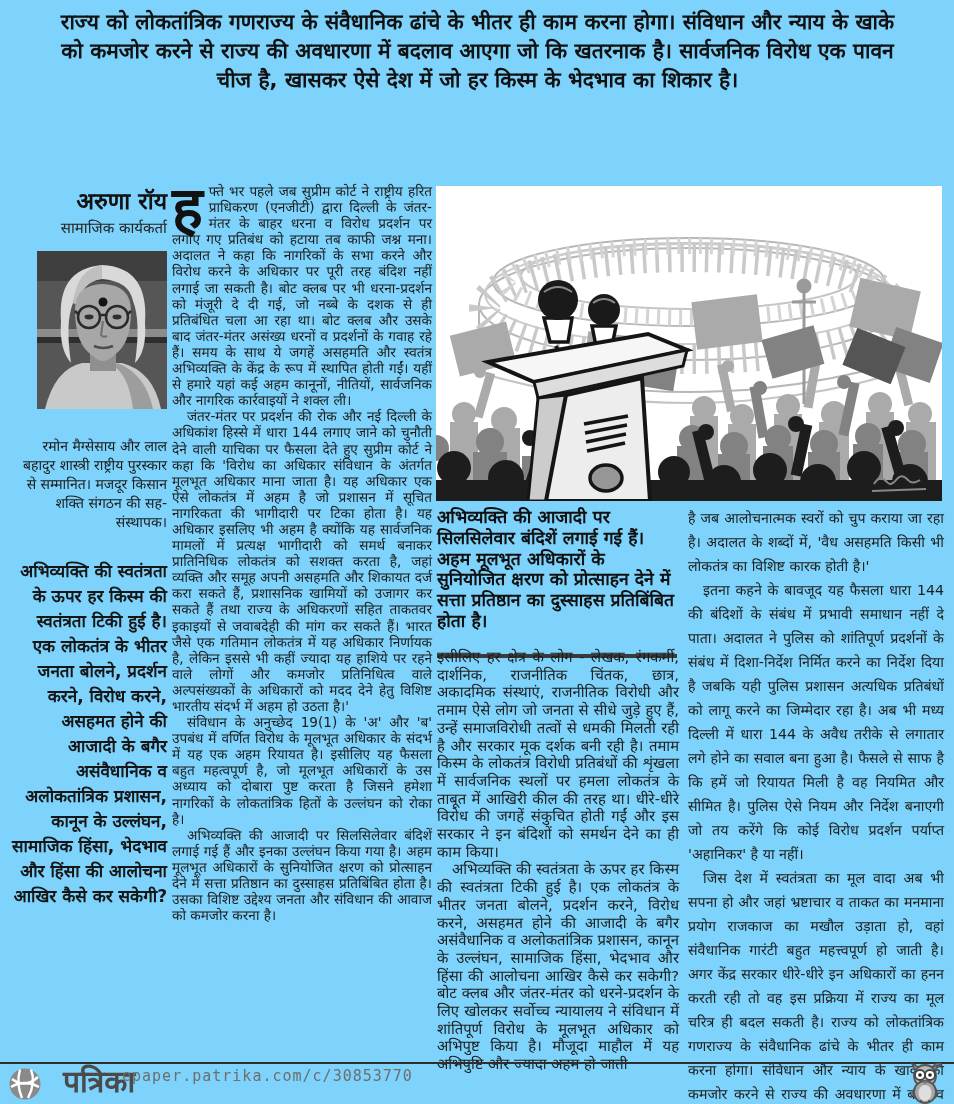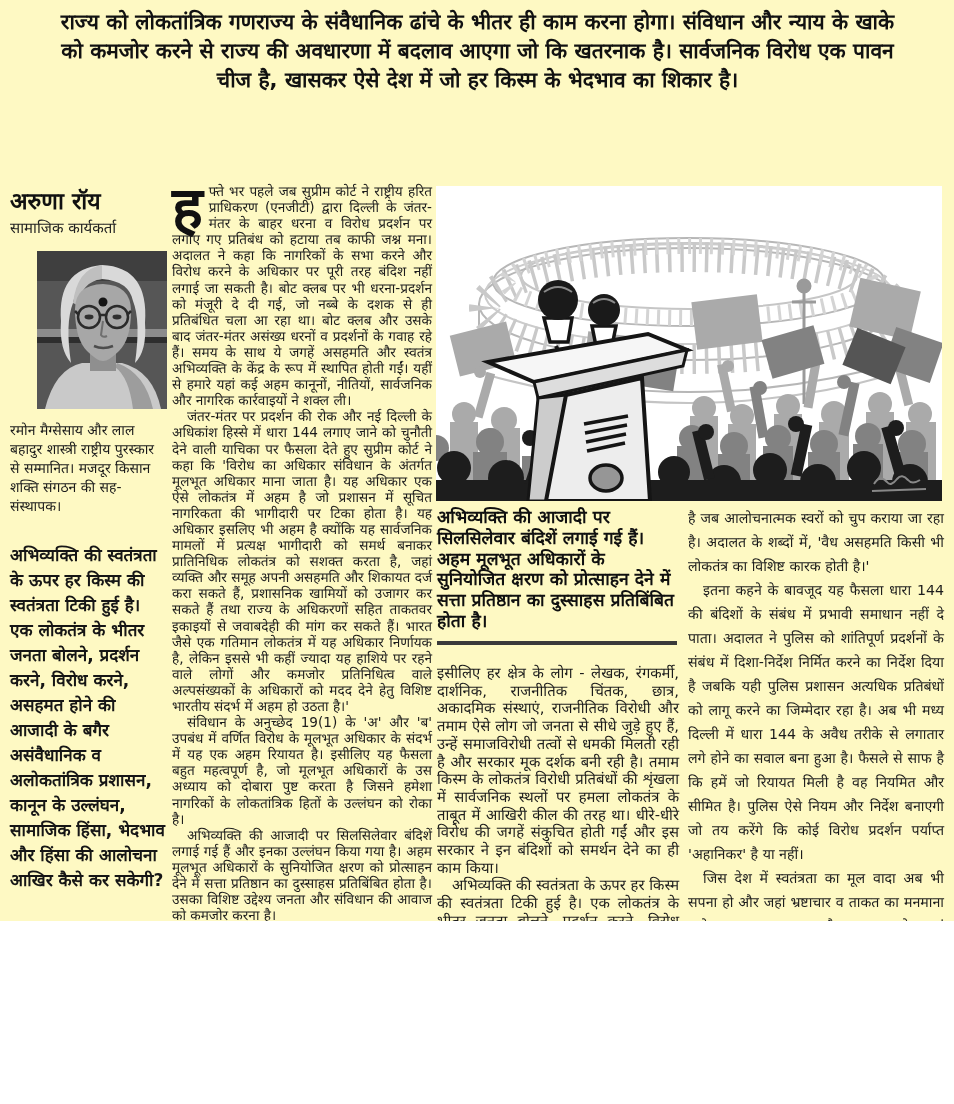--- a/index.html
+++ b/index.html
@@ -1,57 +1,57 @@
 <!DOCTYPE html>
 <html lang="hi"><head>
 <meta charset="utf-8">
 <style>
   html,body{margin:0;padding:0;background:#ffffff;}
   .page{
-    position:relative;width:954px;height:921px;background:#fef9c3;overflow:hidden;
+    position:relative;width:954px;height:1104px;background:#7dd3fc;overflow:hidden;
     font-family:"DejaVu Sans",sans-serif;color:#1c1c1c;
   }
   
   .lede{
     position:absolute;left:55px;top:8px;width:845px;text-align:center;
     font-size:21px;font-weight:700;line-height:29px;color:#111;
   }
   .lede .lead-word{font-weight:900;}
   
   .headline{
     position:absolute;left:0;top:86px;width:954px;text-align:center;
     font-size:62px;font-weight:900;line-height:1.1;color:#0c0c0c;letter-spacing:1px;
   }
   
-  .sidebar{position:absolute;left:10px;top:184px;width:157px;text-align:left;}
+  .sidebar{position:absolute;left:10px;top:184px;width:157px;text-align:right;}
   .author-name{font-size:23px;font-weight:800;color:#111;}
   .author-role{font-size:15px;margin-top:1px;color:#222;}
   .photo{width:130px;height:158px;margin:14px 0 0 auto;display:block;background:#777;}
-  .photo-caption{font-size:14px;line-height:19px;margin-top:12px;color:#1a1a1a;}
+  .photo-caption{font-size:14px;line-height:19px;margin-top:28px;color:#1a1a1a;}
   .pull-quote{font-size:17px;font-weight:600;line-height:25px;margin-top:27px;color:#161616;}
   
   .bodycol p{margin:0;text-align:justify;}
   .bodycol p + p{text-indent:15px;}
   .col1{position:absolute;left:172px;top:183px;width:260px;font-size:13.6px;line-height:16.1px;}
-  .col2{position:absolute;left:437px;top:648px;width:242px;font-size:14.8px;line-height:17.7px;margin-top:16px;}
+  .col2{position:absolute;left:437px;top:648px;width:242px;font-size:14.8px;line-height:17.7px;}
   .col3{position:absolute;left:688px;top:506px;width:256px;font-size:14.2px;line-height:24px;}
   .dropcap{
     float:left;font-size:58px;line-height:46px;font-weight:800;color:#111;
     padding:2px 6px 0 0;
   }
   .email{
     font-family:"DejaVu Serif",serif;font-style:italic;font-weight:700;
     font-size:15px;margin-top:4px;color:#111;
   }
   
   .illo{position:absolute;left:436px;top:186px;width:506px;height:315px;}
   .standfirst{
     position:absolute;left:437px;top:507px;width:240px;
     font-size:17.5px;font-weight:800;line-height:20.8px;color:#101010;
-    border-bottom:4px solid #3a3a3a;padding-bottom:9px;
+    border-bottom:4px solid #3a3a3a;padding-bottom:22px;
   }
   
   .footer-rule{position:absolute;left:0;top:1062px;width:954px;height:2px;background:#2e2e2e;}
   .footer-logo{position:absolute;left:8px;top:1067px;display:flex;align-items:flex-start;gap:21px;}
   .logo-text{font-size:30px;font-weight:800;color:#4a4a4a;line-height:1;}
   .footer-meta{
     position:absolute;left:122px;top:1066px;font-family:"DejaVu Sans Mono",monospace;
     font-size:15px;line-height:20px;color:#6e6e6e;letter-spacing:1px;
   }
   .owl{position:absolute;right:5px;top:1062px;}

